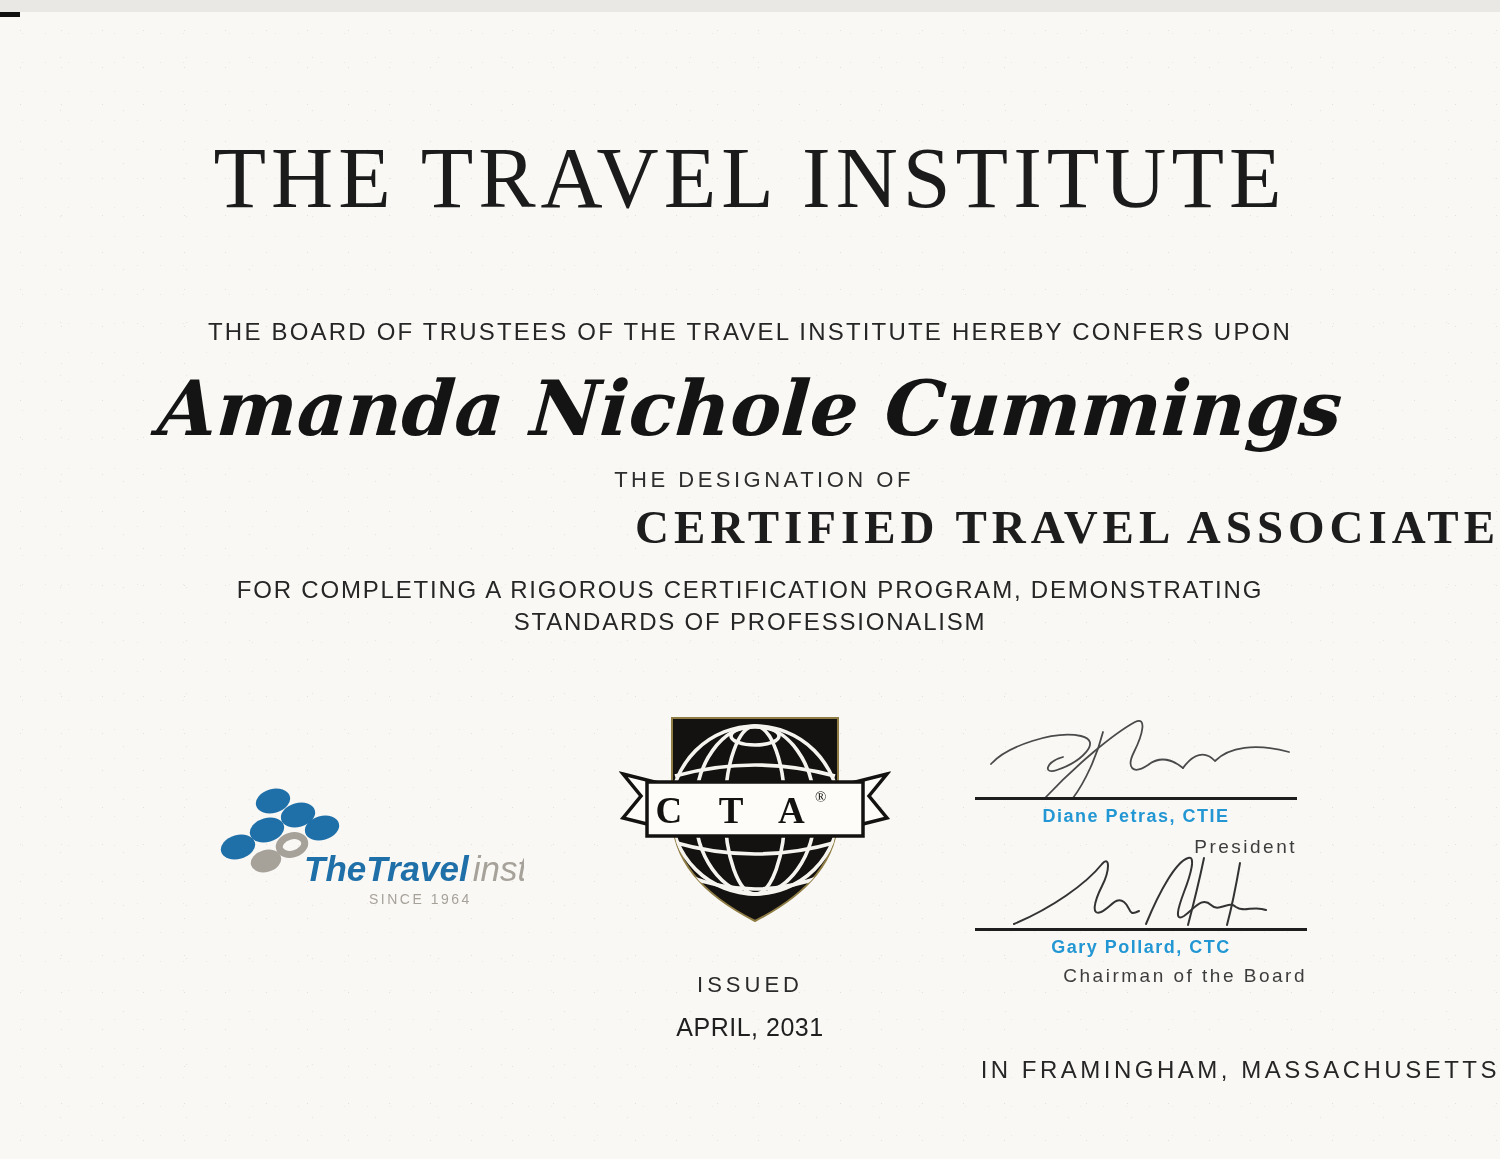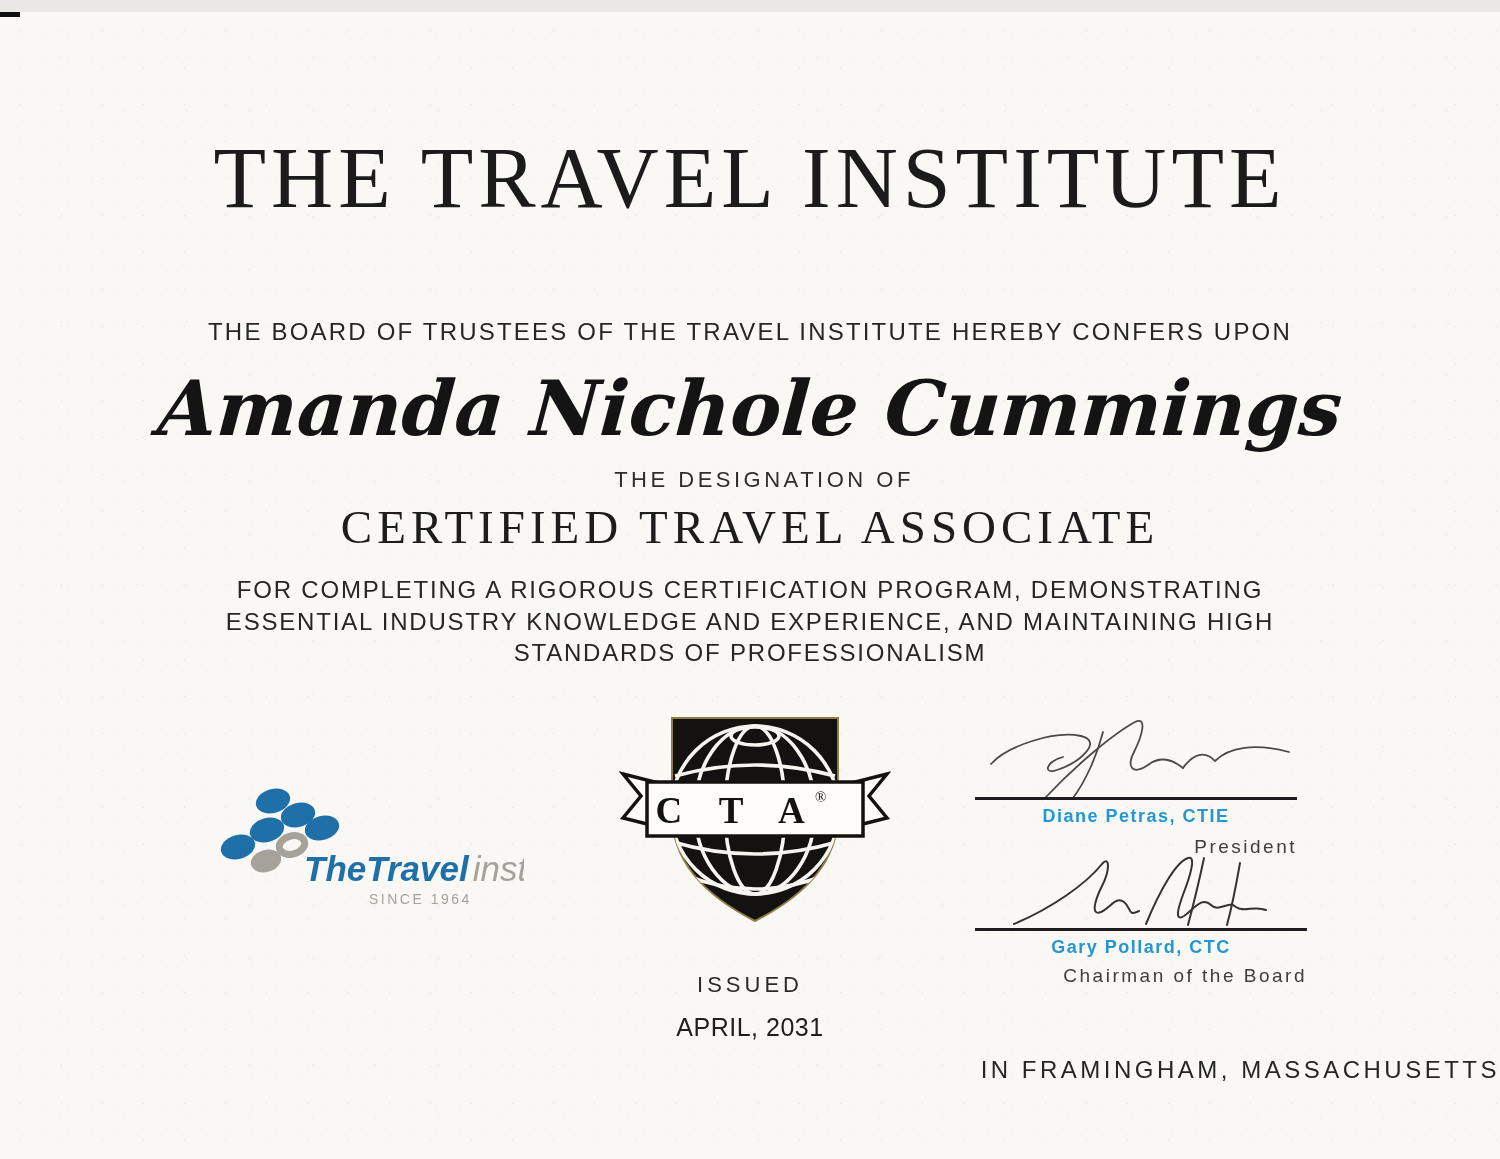--- a/index.html
+++ b/index.html
@@ -40,21 +40,21 @@
     transform:skewX(-4deg);
     white-space:nowrap;
   }
   .designation-label{
     top:455px;
     font-size:22px;letter-spacing:3.5px;color:#2e2e2e;white-space:nowrap;padding-left:28px;
   }
   .designation-title{
     top:488px;
     font-family:"Liberation Serif","DejaVu Serif",serif;
-    font-size:47px;font-weight:400;letter-spacing:5px;color:#1d1d1d;white-space:nowrap;
+    font-size:47px;font-weight:700;letter-spacing:5px;color:#1d1d1d;white-space:nowrap;text-align:right;
   }
   .description{top:562px;}
   .description div{
     font-size:24px;letter-spacing:1.8px;line-height:31.5px;color:#262626;white-space:nowrap;
     font-stretch:condensed;text-align:center;
   }
 
   .issued-label{top:960px;font-size:22px;letter-spacing:4px;color:#2a2a2a;}
   .issued-date{top:1001px;font-size:25px;letter-spacing:.5px;color:#1f1f1f;font-stretch:condensed;}
   .issued-location{top:1044px;font-size:24px;letter-spacing:3.5px;color:#262626;text-align:right;}
@@ -83,21 +83,20 @@
   <div class="abs centered confers-line">THE BOARD OF TRUSTEES OF THE TRAVEL INSTITUTE HEREBY CONFERS UPON</div>
 
   <div class="abs centered recipient-name">Amanda Nichole Cummings</div>
 
   <div class="abs centered designation-label">THE DESIGNATION OF</div>
 
   <div class="abs centered designation-title">CERTIFIED TRAVEL ASSOCIATE</div>
 
   <div class="abs centered description">
     <div>FOR COMPLETING A RIGOROUS CERTIFICATION PROGRAM, DEMONSTRATING</div>
-    <div>ESSENTIAL INDUSTRY KNOWLEDGE AND EXPERIENCE, AND MAINTAINING HIGH</div>
     <div>STANDARDS OF PROFESSIONALISM</div>
   </div>
 
   <svg class="abs" style="left:212px;top:768px;" width="312" height="135" viewBox="0 0 312 135">
     <g>
       <ellipse cx="61" cy="21" rx="17.5" ry="12" fill="#1f6fa8" transform="rotate(-16 61 21)"></ellipse>
       <ellipse cx="86" cy="35" rx="17.5" ry="12" fill="#1f6fa8" transform="rotate(-16 86 35)"></ellipse>
       <ellipse cx="55" cy="50" rx="17.5" ry="12" fill="#1f6fa8" transform="rotate(-16 55 50)"></ellipse>
       <ellipse cx="110" cy="48" rx="17.5" ry="12" fill="#1f6fa8" transform="rotate(-16 110 48)"></ellipse>
       <ellipse cx="26" cy="67" rx="17.5" ry="12" fill="#1f6fa8" transform="rotate(-16 26 67)"></ellipse>

